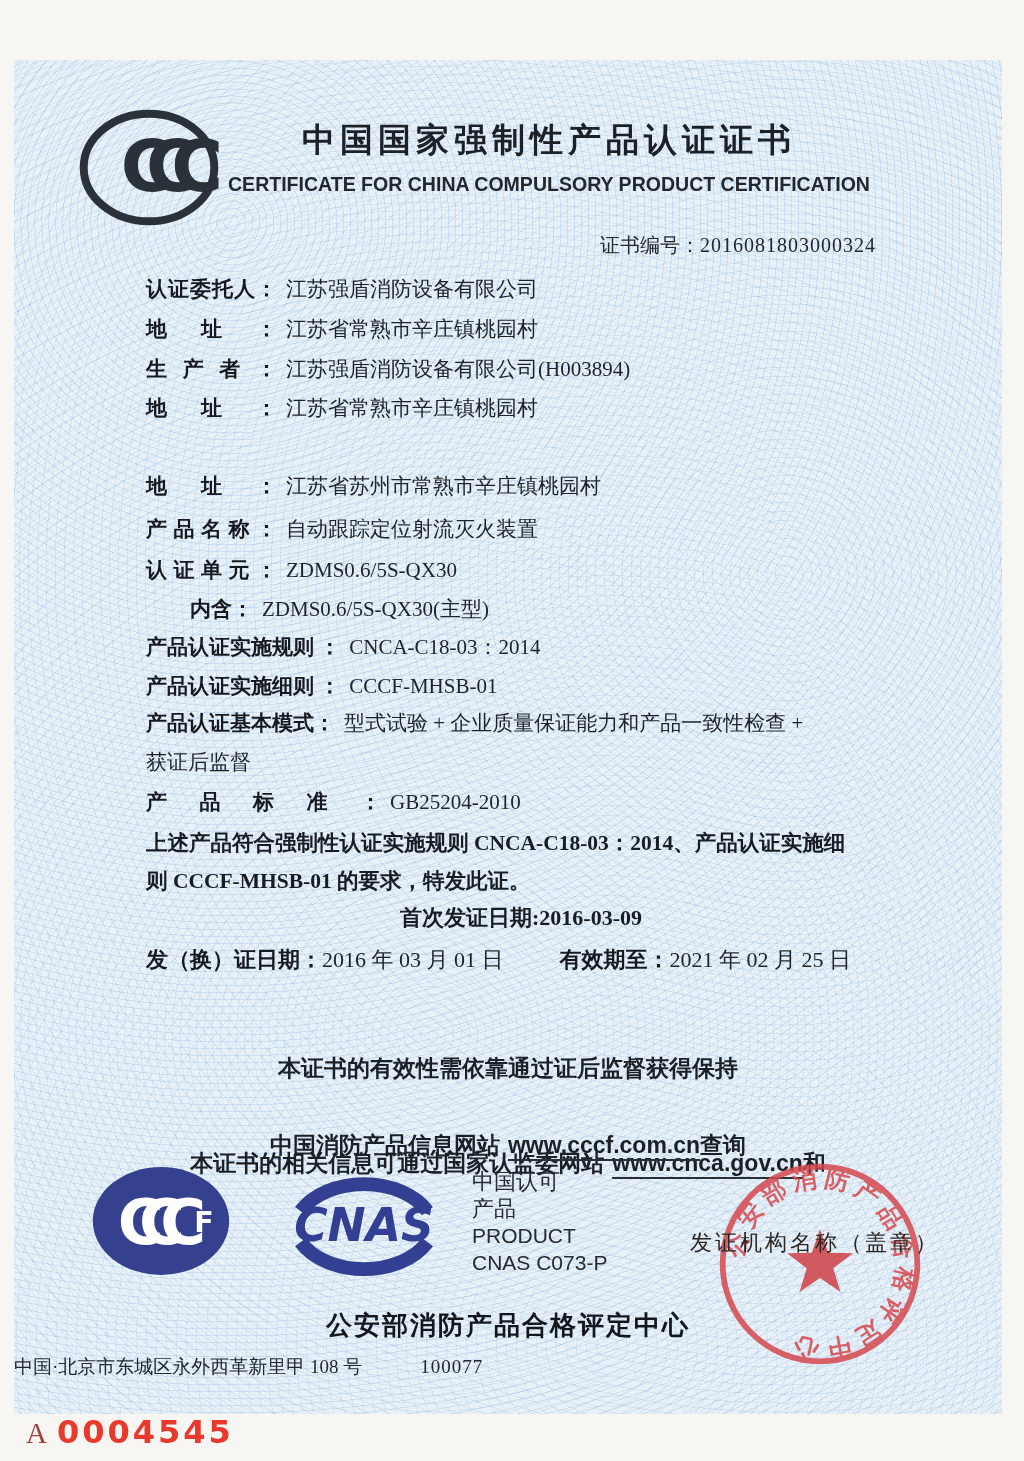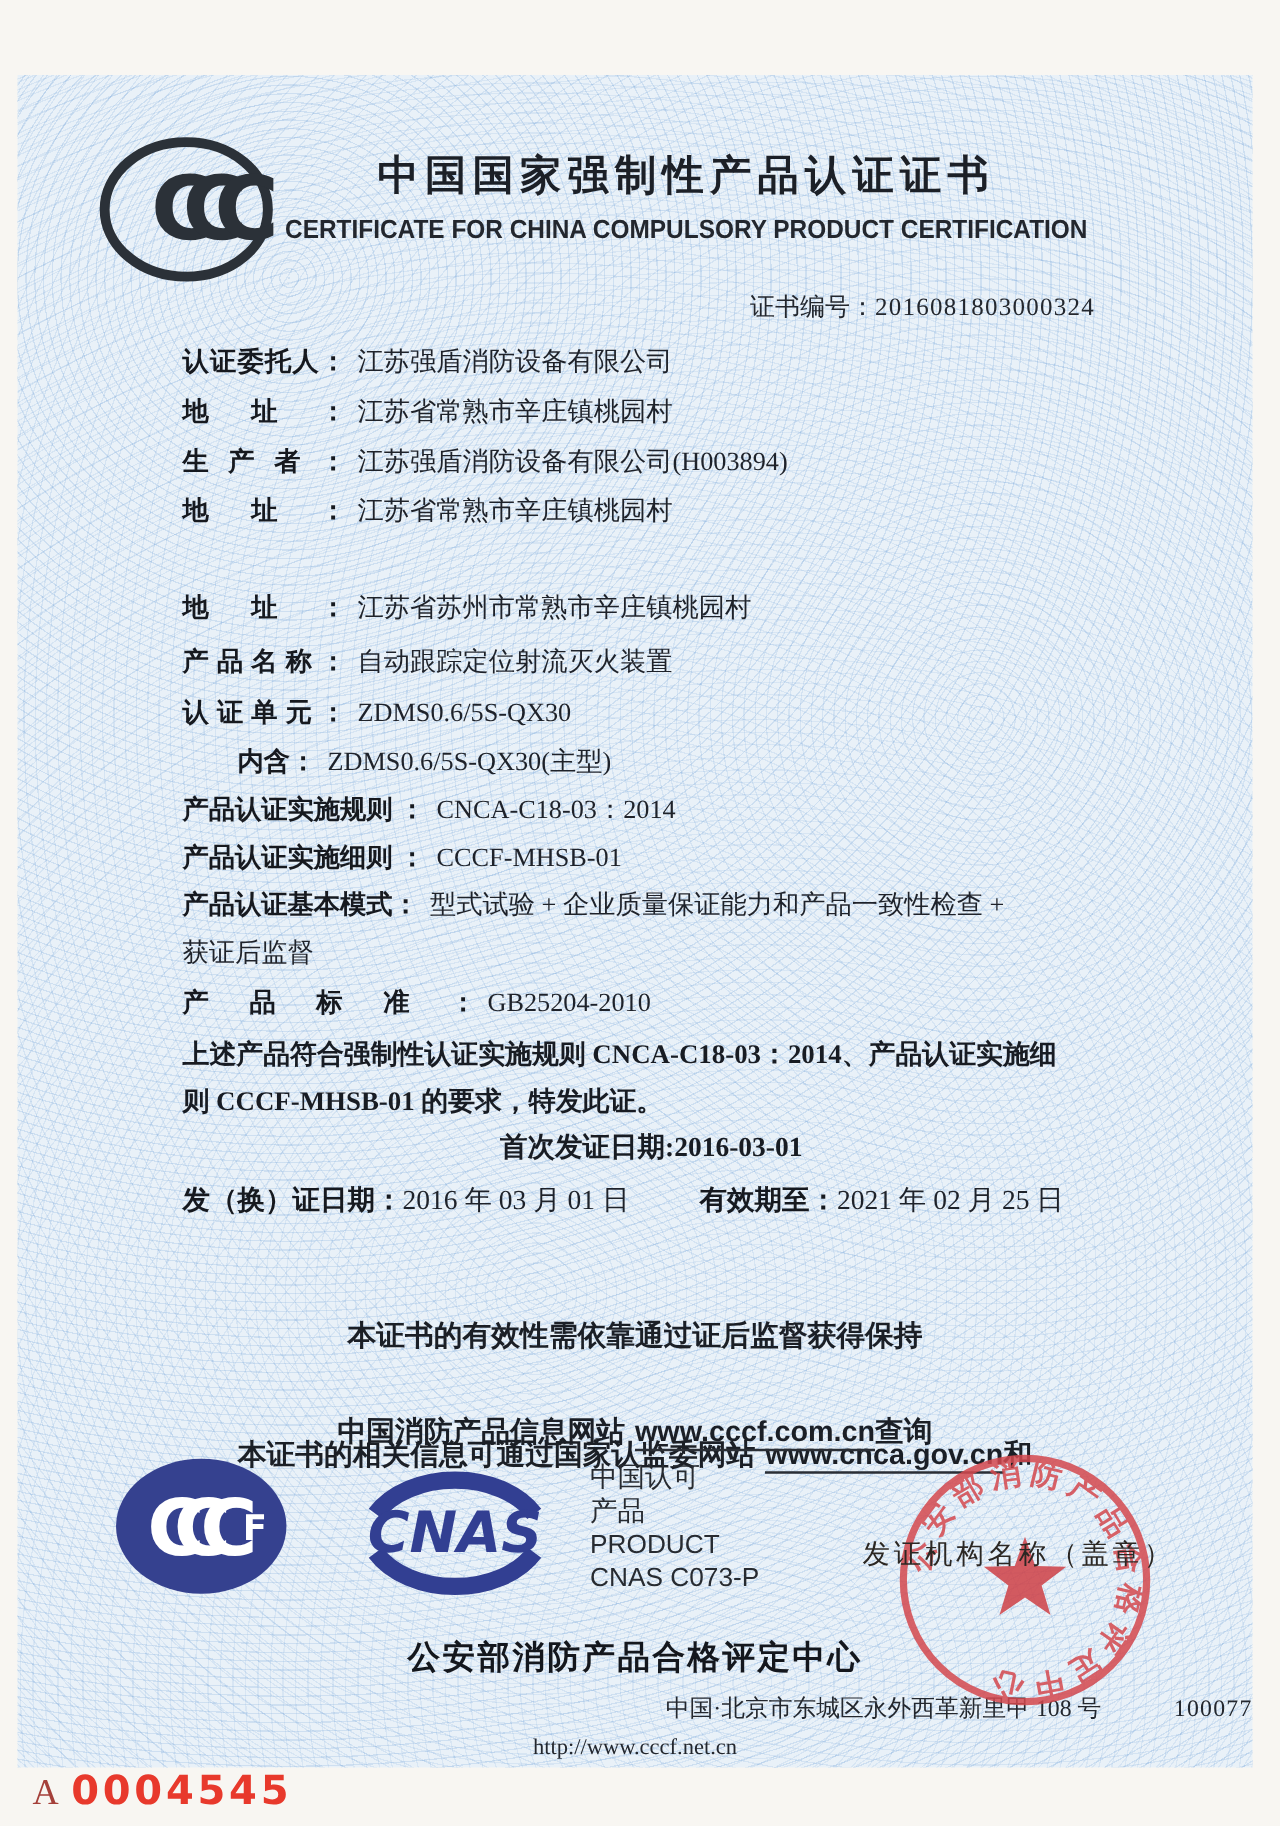--- a/index.html
+++ b/index.html
@@ -69,21 +69,21 @@
   .stamp-label{
     left:676px;top:1168px;font-size:22px;letter-spacing:3px;color:#2b2723;
     z-index:5;white-space:nowrap;
   }
   .seal{left:700px;top:1098px;width:212px;height:212px;opacity:.85;z-index:4;}
   .org-name{
     left:0;top:1248px;width:988px;text-align:center;
     font-size:26px;font-weight:800;color:#14171d;letter-spacing:2px;
     font-family:"DejaVu Sans","Liberation Sans",sans-serif;
   }
-  .org-address{left:0;top:1294px;width:988px;text-align:right;font-size:19px;color:#23272e;white-space:nowrap;}
+  .org-address{left:0;top:1294px;width:988px;text-align:left;font-size:19px;color:#23272e;white-space:nowrap;}
   .org-address .pc{display:inline-block;margin-left:58px;letter-spacing:1px;}
   .org-url{left:0;top:1327px;width:988px;text-align:center;font-size:18px;color:#23272e;}
   
   .serial{position:absolute;left:26px;top:1413px;white-space:nowrap;}
   .serial .pfx{font-size:29px;color:#a5403a;font-family:"Liberation Serif",serif;margin-right:10px;}
   .serial .num{
     font-size:32px;font-weight:700;color:#e8392c;letter-spacing:3px;
     font-family:"DejaVu Sans","Liberation Sans",sans-serif;
   }
 </style>
@@ -142,21 +142,21 @@
       <span class="val">获证后监督</span>
     </div>
     <div class="row" style="top:728px">
       <span class="lbl lbl-wide">产品标准：</span><span class="val">GB25204-2010</span>
     </div>
 
     <div class="statement" style="top:768px">上述产品符合强制性认证实施规则 CNCA-C18-03：2014、产品认证实施细</div>
     <div class="statement" style="top:806px">则 CCCF-MHSB-01 的要求，特发此证。</div>
 
     <div class="center-line" style="top:843px">
-      <span>首次发证日期:</span><span>2016-03-01</span>
+      <span>首次发证日期:</span><span>2016-03-09</span>
     </div>
     <div class="issue-line" style="top:885px">
       <span class="b">发（换）证日期：</span><span>2016 年 03 月 01 日</span><span class="gap"></span><span class="b">有效期至：</span><span>2021 年 02 月 25 日</span>
     </div>
 
     <div class="note" style="top:993px">本证书的有效性需依靠通过证后监督获得保持</div>
     <div class="note" style="top:1088px">
       <span>本证书的相关信息可通过国家认监委网站 </span><span class="link">www.cnca.gov.cn</span><span>和</span>
     </div>
     <div class="note" style="top:1070px">
@@ -191,19 +191,18 @@
       </defs>
       <text font-size="25" font-weight="700" fill="#d4484e" letter-spacing="6">
         <textPath href="#sealArc" startOffset="1%">公安部消防产品合格评定中心</textPath>
       </text>
     </svg>
 
     <div class="abs org-name">公安部消防产品合格评定中心</div>
     <div class="abs org-address">
       <span>中国·北京市东城区永外西革新里甲 108 号</span><span class="pc">100077</span>
     </div>
-    <div class="abs org-url">http://www.cccf.net.cn</div>
   </div>
 
   <div class="serial">
     <span class="pfx">A</span><span class="num">0004545</span>
   </div>
 </div>
 
 </body></html>

